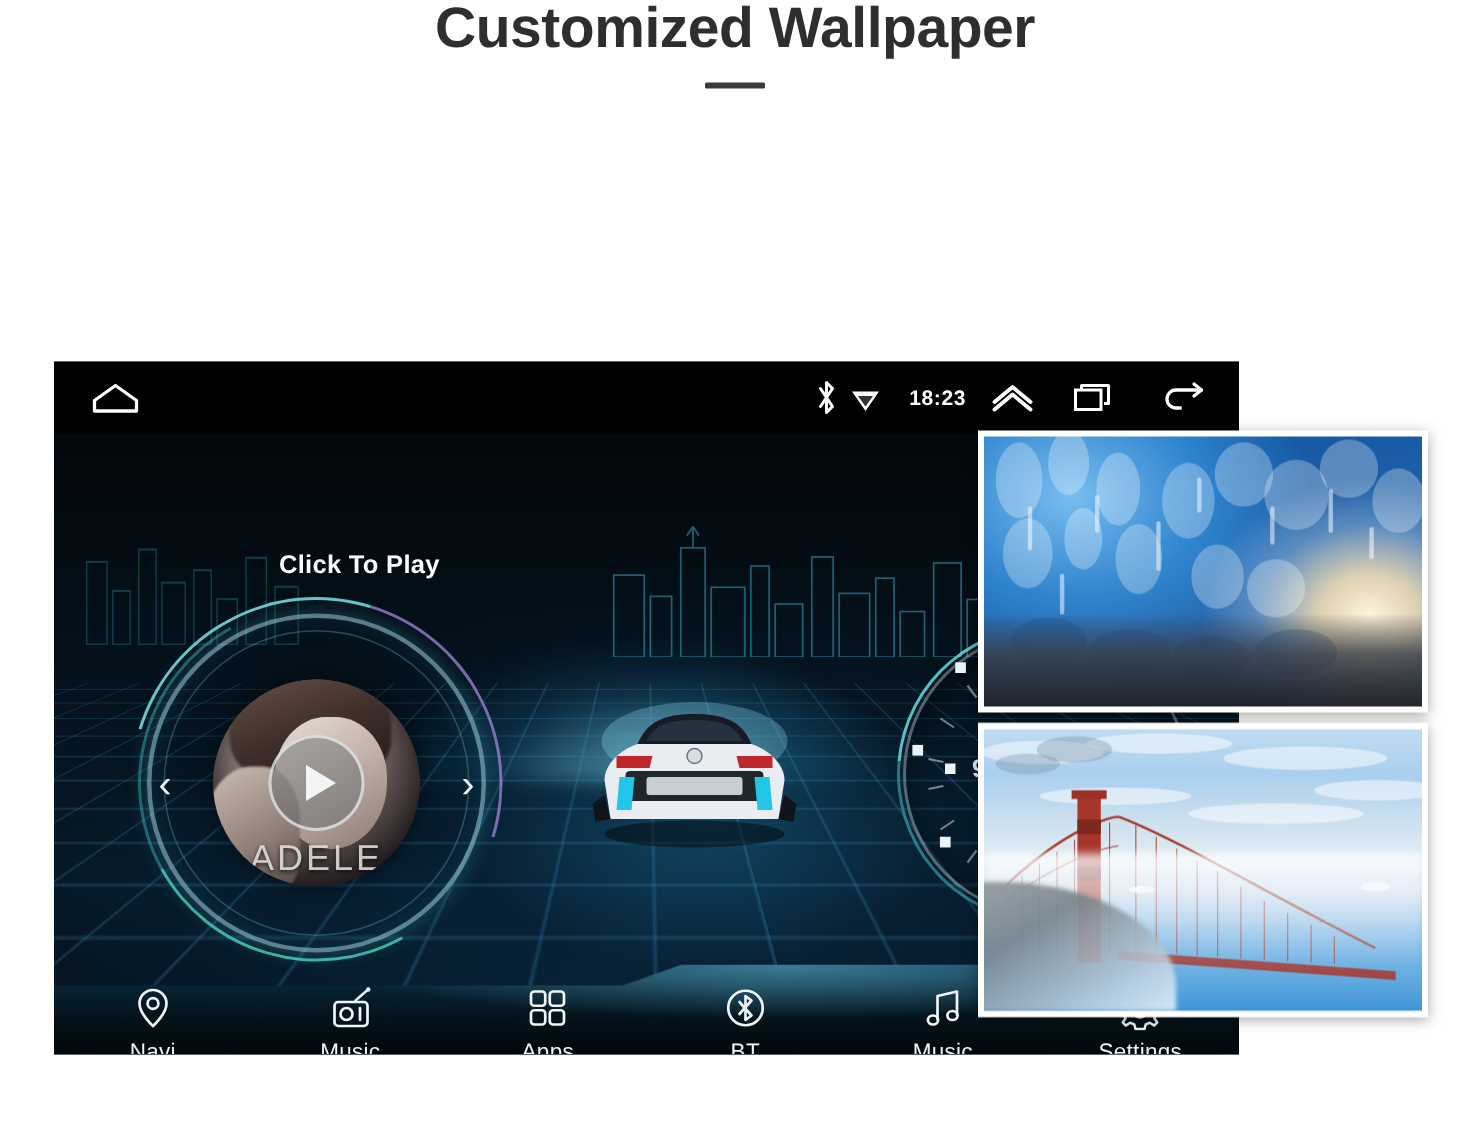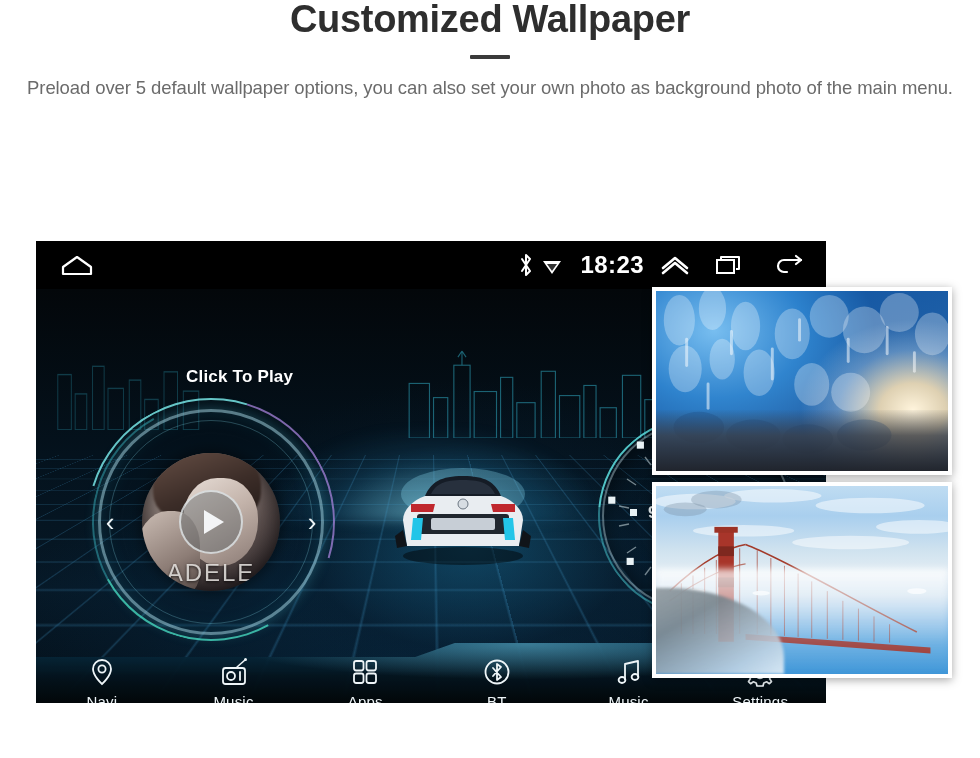--- a/index.html
+++ b/index.html
@@ -40,21 +40,21 @@
   }
   .sb-home { margin-left: 24px; width: 34px; height: 22px; }
   .sb-right {
     margin-left: auto; margin-right: 14px;
     display: flex; align-items: center; gap: 0px;
   }
   .sb-ic { display: flex; align-items: center; justify-content: center; }
   .sb-bt { width: 22px; height: 26px; }
   .sb-wifi { width: 22px; height: 24px; margin-left: 4px; }
   .sb-time {
-    color: #fff; font-size: 24px; font-weight: 600; letter-spacing: .4px;
+    color: #fff; font-size: 14px; font-weight: 600; letter-spacing: .4px;
     margin: 0 14px 0 18px; font-family: "Liberation Sans", sans-serif;
   }
   .sb-up { width: 34px; height: 26px; margin-right: 22px; }
   .sb-recents { width: 30px; height: 26px; margin-right: 28px; }
   .sb-back { width: 34px; height: 26px; margin-right: 6px; }
 
   
   .screen-main {
     position: absolute; left: 0; top: 48px; width: 100%; height: 414px;
     background:
@@ -266,21 +266,20 @@
   }
 </style>
 </head>
 <body>
 
 <div class="page">
 
   <div class="header">
     <div class="title">Customized Wallpaper</div>
     <div class="title-rule"></div>
-    <div class="subtitle">Preload over 5 default wallpaper options, you can also set your own photo as background photo of the main menu.</div>
   </div>
 
   <div class="headunit">
 
     <div class="statusbar">
       <div class="sb-home">
         <svg viewBox="0 0 34 22" width="34" height="22">
           <path d="M3 20 L3 13 L17 3 L31 13 L31 20 Z" fill="none" stroke="#fff" stroke-width="2.2" stroke-linejoin="round"></path>
         </svg>
       </div>

